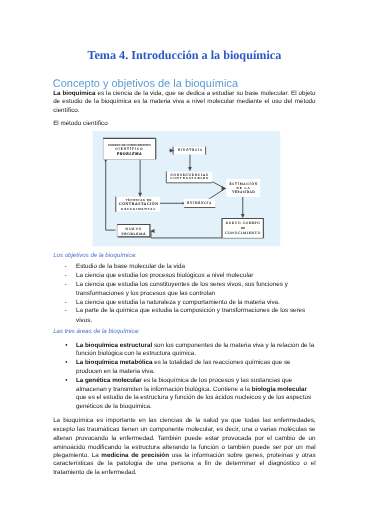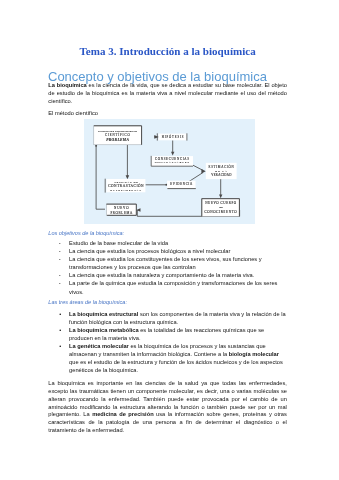--- a/index.html
+++ b/index.html
@@ -16,21 +16,21 @@
     font-family:"Liberation Serif", serif;
     font-weight:bold;
     font-size:11.05px;
     color:#2A56C6;
     text-align:center;
     position:absolute; left:0; top:46.2px; width:100%;
     line-height:11.05px;
   }
   .h2 {
     color:#5B9BD5;
-    font-size:13px;
+    font-size:10px;
     position:absolute; left:-0.3px; top:73.0px;
     line-height:8.04px;
   }
   p.body {
     font-size:5.7px;
     line-height:7.85px;
     color:#141414;
     text-align:justify;
     margin:0;
   }
@@ -82,21 +82,21 @@
   svg text.t16 { font-size:3.20px; letter-spacing:0.581px; }
   svg text.t17 { font-size:2.70px; letter-spacing:-0.100px; }
   svg text.t18 { font-size:3.20px; letter-spacing:0.679px; }
 </style>
 </head>
 <body>
 
 <div class="page">
   <div class="doc">
 
-    <div class="doc-title">Tema 3. Introducción a la bioquímica</div>
+    <div class="doc-title">Tema 4. Introducción a la bioquímica</div>
 
     <div class="h2">Concepto y objetivos de la bioquímica</div>
 
     <p class="body lead"><b>La bioquímica</b><span> es la ciencia de la vida, que se dedica a estudiar su base molecular. El objeto de estudio de la bioquímica es la materia viva a nivel molecular mediante el uso del método científico.</span></p>
 
     <div class="caption">El método científico</div>
 
     <div class="figure">
       <svg viewBox="0 0 171 105" width="171" height="105">
         <rect x="0" y="0" width="171" height="105" fill="#E3F1FB"></rect>

